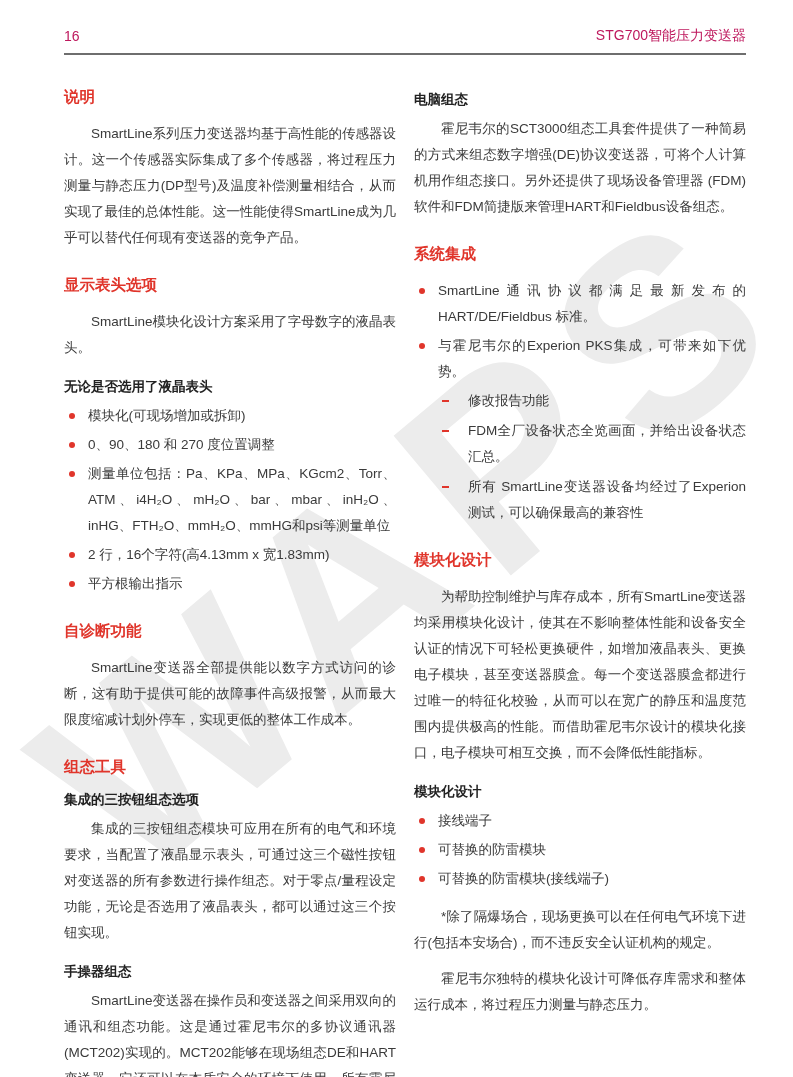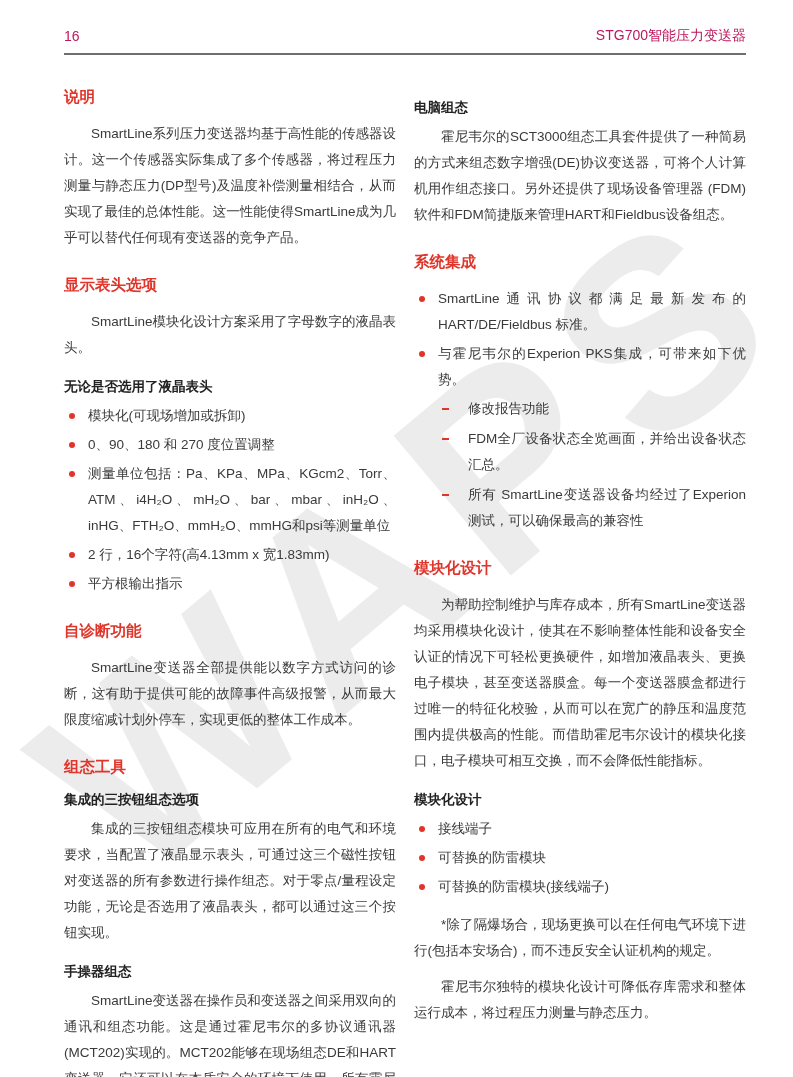--- a/index.html
+++ b/index.html
@@ -43,21 +43,21 @@
     color:#e0352b;
     font-size:15.5px;font-weight:bold;
     margin:24px 0 13px 0;
   }
   h2.red.first{margin-top:0;}
   h3.sub{
     color:#222;
     font-size:13.5px;font-weight:bold;
     margin:17px 0 7px 0;
   }
-  h3.sub.first{margin-top:12px;}
+  h3.sub.first{margin-top:4px;}
   p.body{
     font-size:13.5px;line-height:26px;
     text-indent:2em;
     text-align:justify;
     margin:0 0 10px 0;
   }
   .bullet{
     position:relative;
     padding-left:24px;
     font-size:13.5px;line-height:26px;

